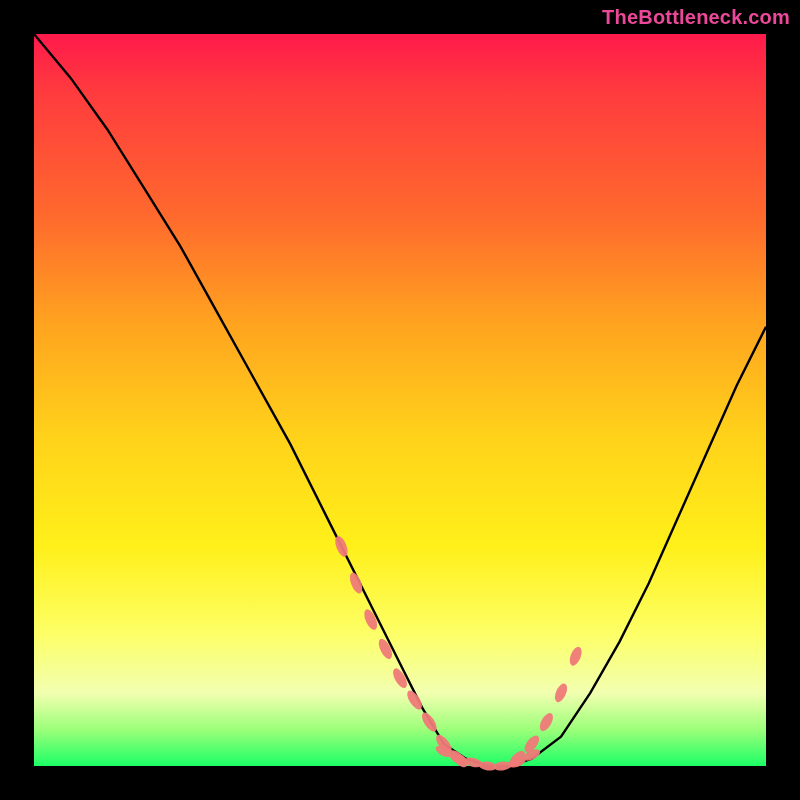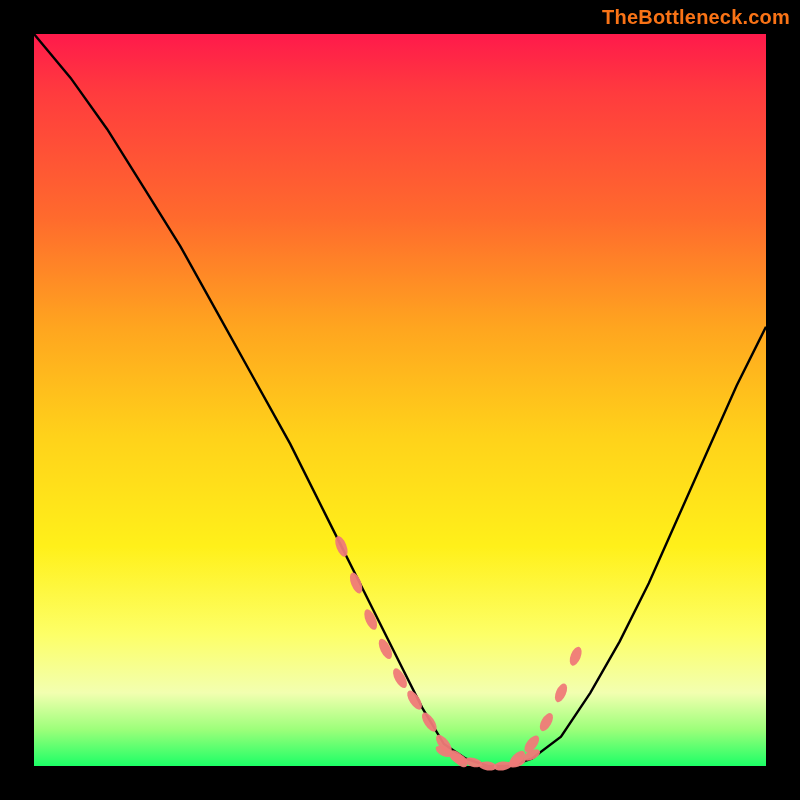--- a/index.html
+++ b/index.html
@@ -37,21 +37,21 @@
       #fdff67 82%,
       #f2ffb0 90%,
       #9dff7a 95%,
       #1cff66 100%
     );
   }
   .watermark {
     position: absolute;
     top: 6px;
     right: 10px;
-    color: #f97316;
+    color: #ec4899;
     font-size: 20px;
     font-weight: 600;
     letter-spacing: 0.2px;
     user-select: none;
   }
   svg.curve {
     position: absolute;
     left: 0;
     top: 0;
     width: 732px;

